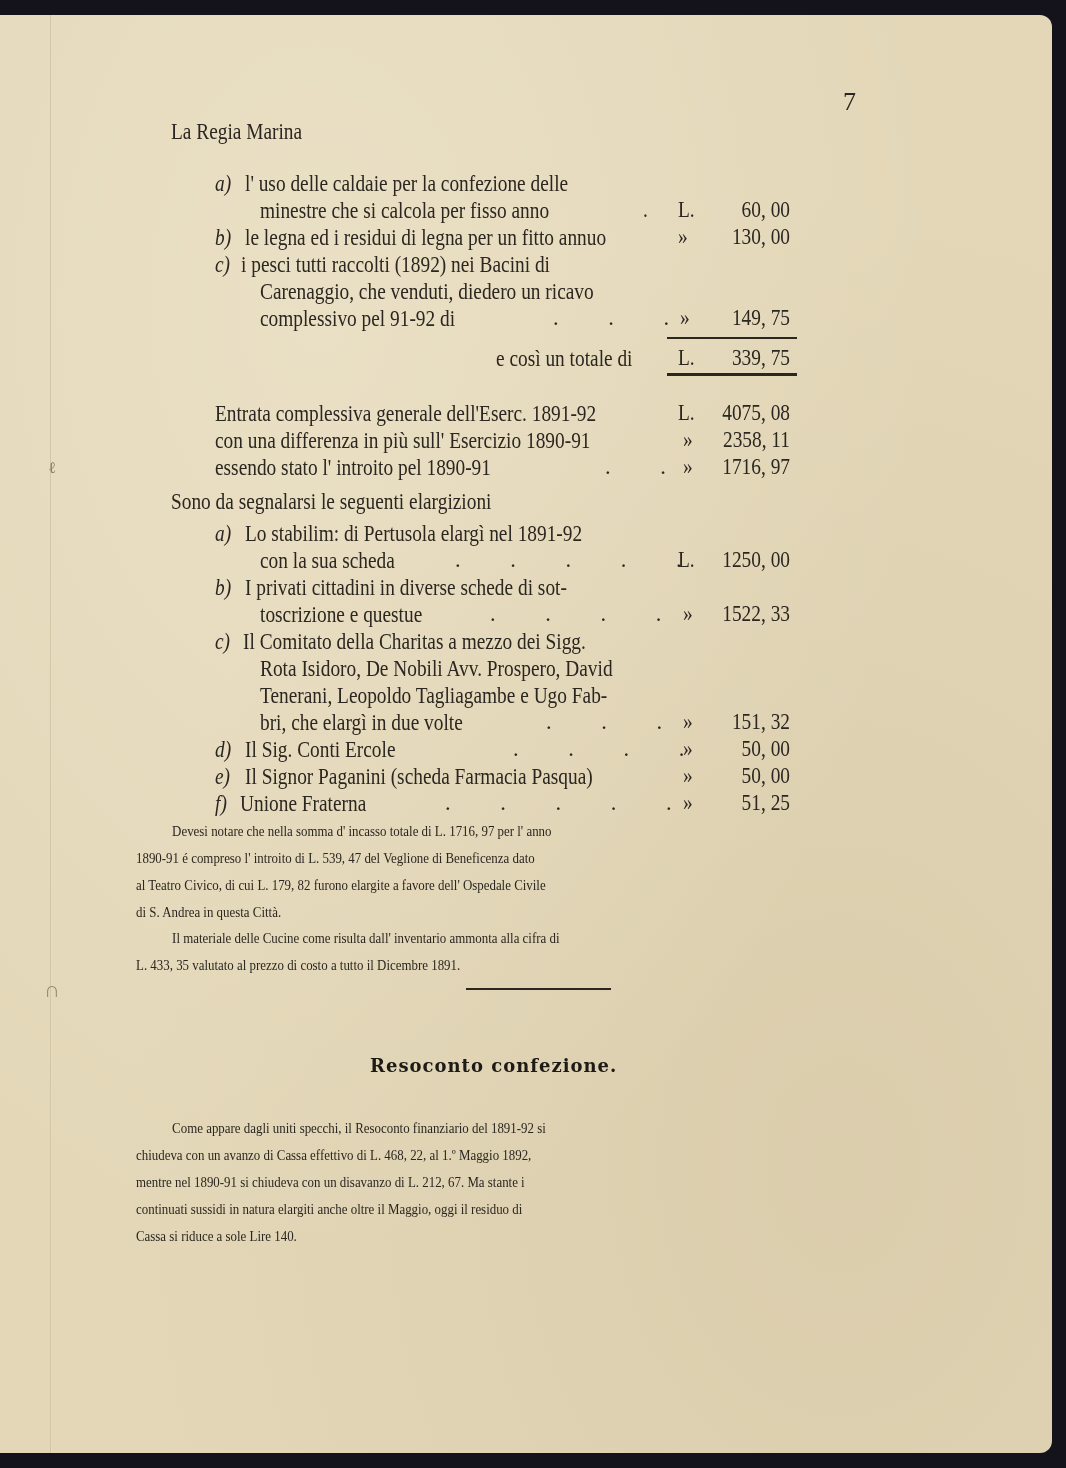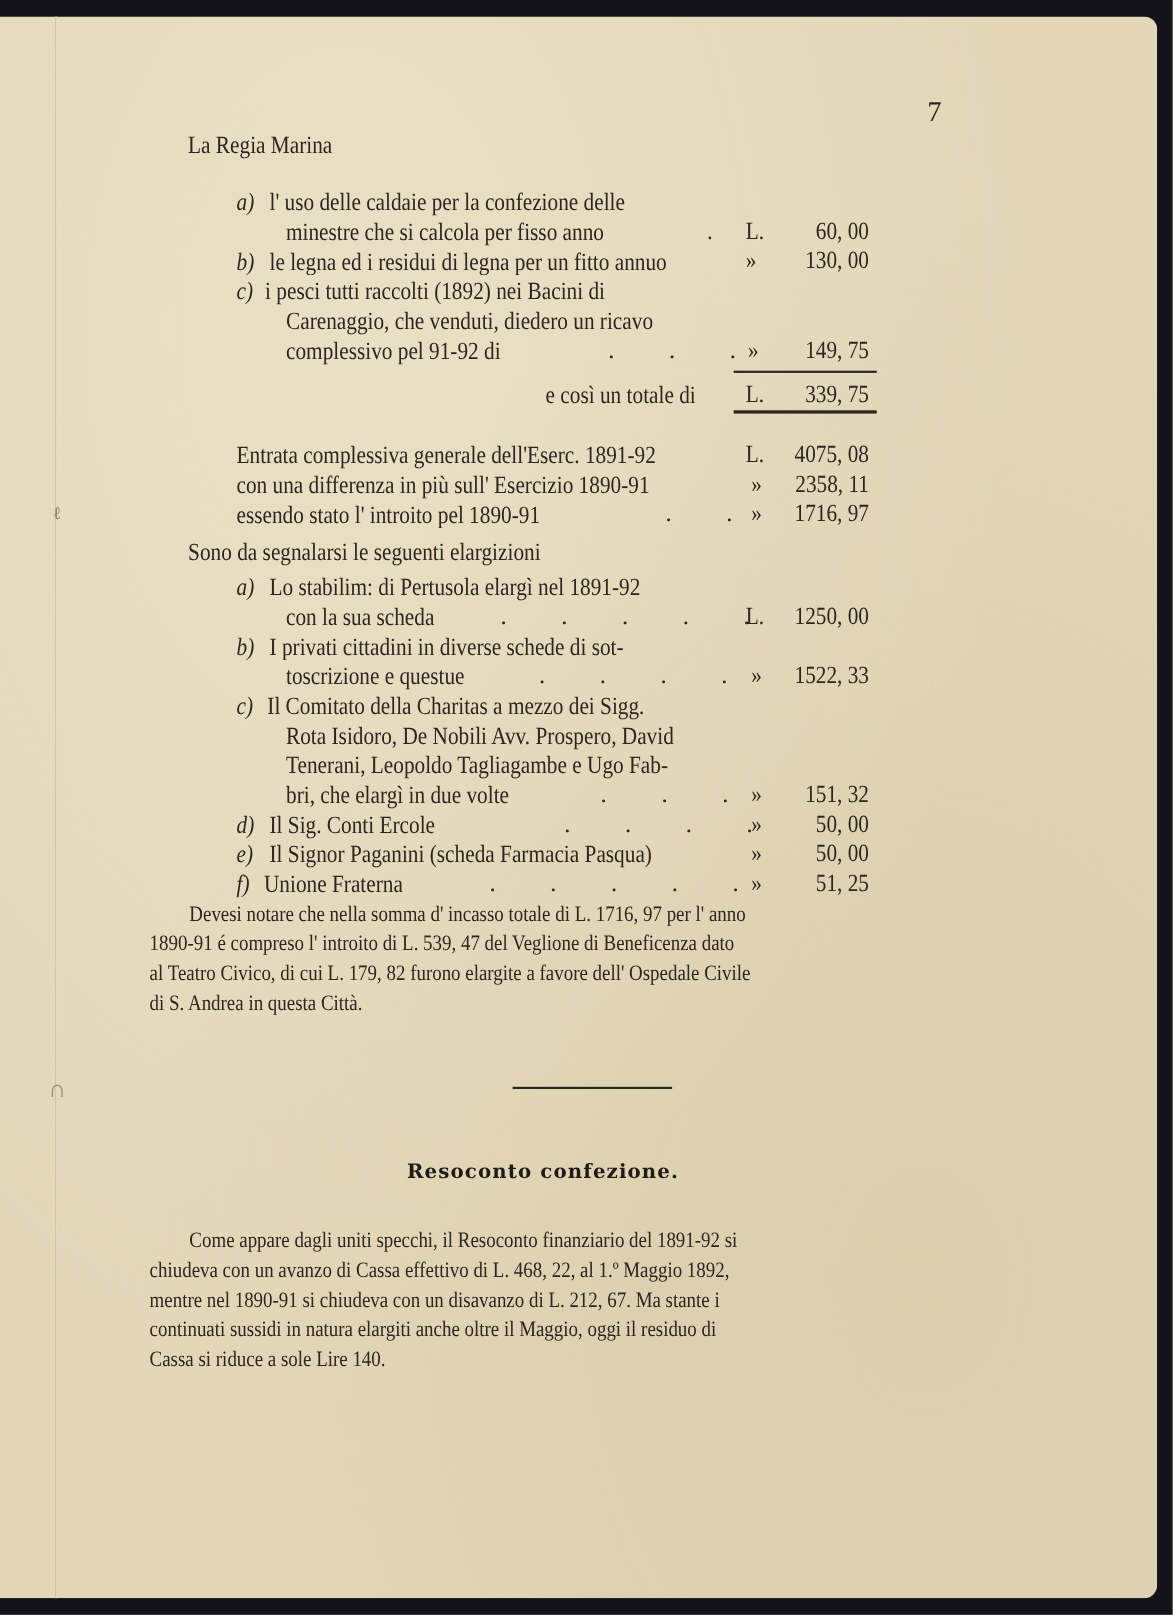--- a/index.html
+++ b/index.html
@@ -48,21 +48,21 @@
     }
     .dots {
       position: absolute; font-size: 22.5px; letter-spacing: 22px; white-space: nowrap;
     }
     .rule { position: absolute; background: #2b2620; }
     .heading {
       position: absolute; left: 370px; top: 1040px;
       font-family: "DejaVu Serif", serif; font-weight: bold;
       font-size: 18px; letter-spacing: 1px; color: #1e1a16;
     }
-    .para { position: absolute; left: 136px; width: 855px; font-size: 20px; line-height: 27px; }
+    .para { position: absolute; left: 136px; width: 855px; font-size: 15px; line-height: 27px; }
     .line {
       display: block; white-space: nowrap;
       transform: scaleX(0.86); transform-origin: left top;
     }
   </style>
 </head>
 <body>
 
 <div class="page">
   <div class="fold"></div>
@@ -153,20 +153,24 @@
   <div class="dots" style="left:445px; top:775px;">. . . . .</div>
   <div class="cur" style="left:683px; top:775px;">»</div>
   <div class="right-num" style="left:650px; top:775px;">51, 25</div>
 
   <div class="para" style="top:803px;">
     <span class="line" style="padding-left:42px;">Devesi notare che nella somma d' incasso totale di L. 1716, 97 per l' anno</span>
     <span class="line">1890-91 é compreso l' introito di L. 539, 47 del Veglione di Beneficenza dato</span>
     <span class="line">al Teatro Civico, di cui L. 179, 82 furono elargite a favore dell' Ospedale Civile</span>
     <span class="line">di S. Andrea in questa Città.</span>
   </div>
+  <div class="para" style="top:910px;">
+    <span class="line" style="padding-left:42px;">Il materiale delle Cucine come risulta dall' inventario ammonta alla cifra di</span>
+    <span class="line">L. 433, 35 valutato al prezzo di costo a tutto il Dicembre 1891.</span>
+  </div>
 
   <div class="rule" style="left:466px; top:973px; width:145px; height:1.5px;"></div>
 
   <div class="heading">Resoconto confezione.</div>
 
   <div class="para" style="top:1100px;">
     <span class="line" style="padding-left:42px;">Come appare dagli uniti specchi, il Resoconto finanziario del 1891-92 si</span>
     <span class="line">chiudeva con un avanzo di Cassa effettivo di L. 468, 22, al 1.º Maggio 1892,</span>
     <span class="line">mentre nel 1890-91 si chiudeva con un disavanzo di L. 212, 67. Ma stante i</span>
     <span class="line">continuati sussidi in natura elargiti anche oltre il Maggio, oggi il residuo di</span>

